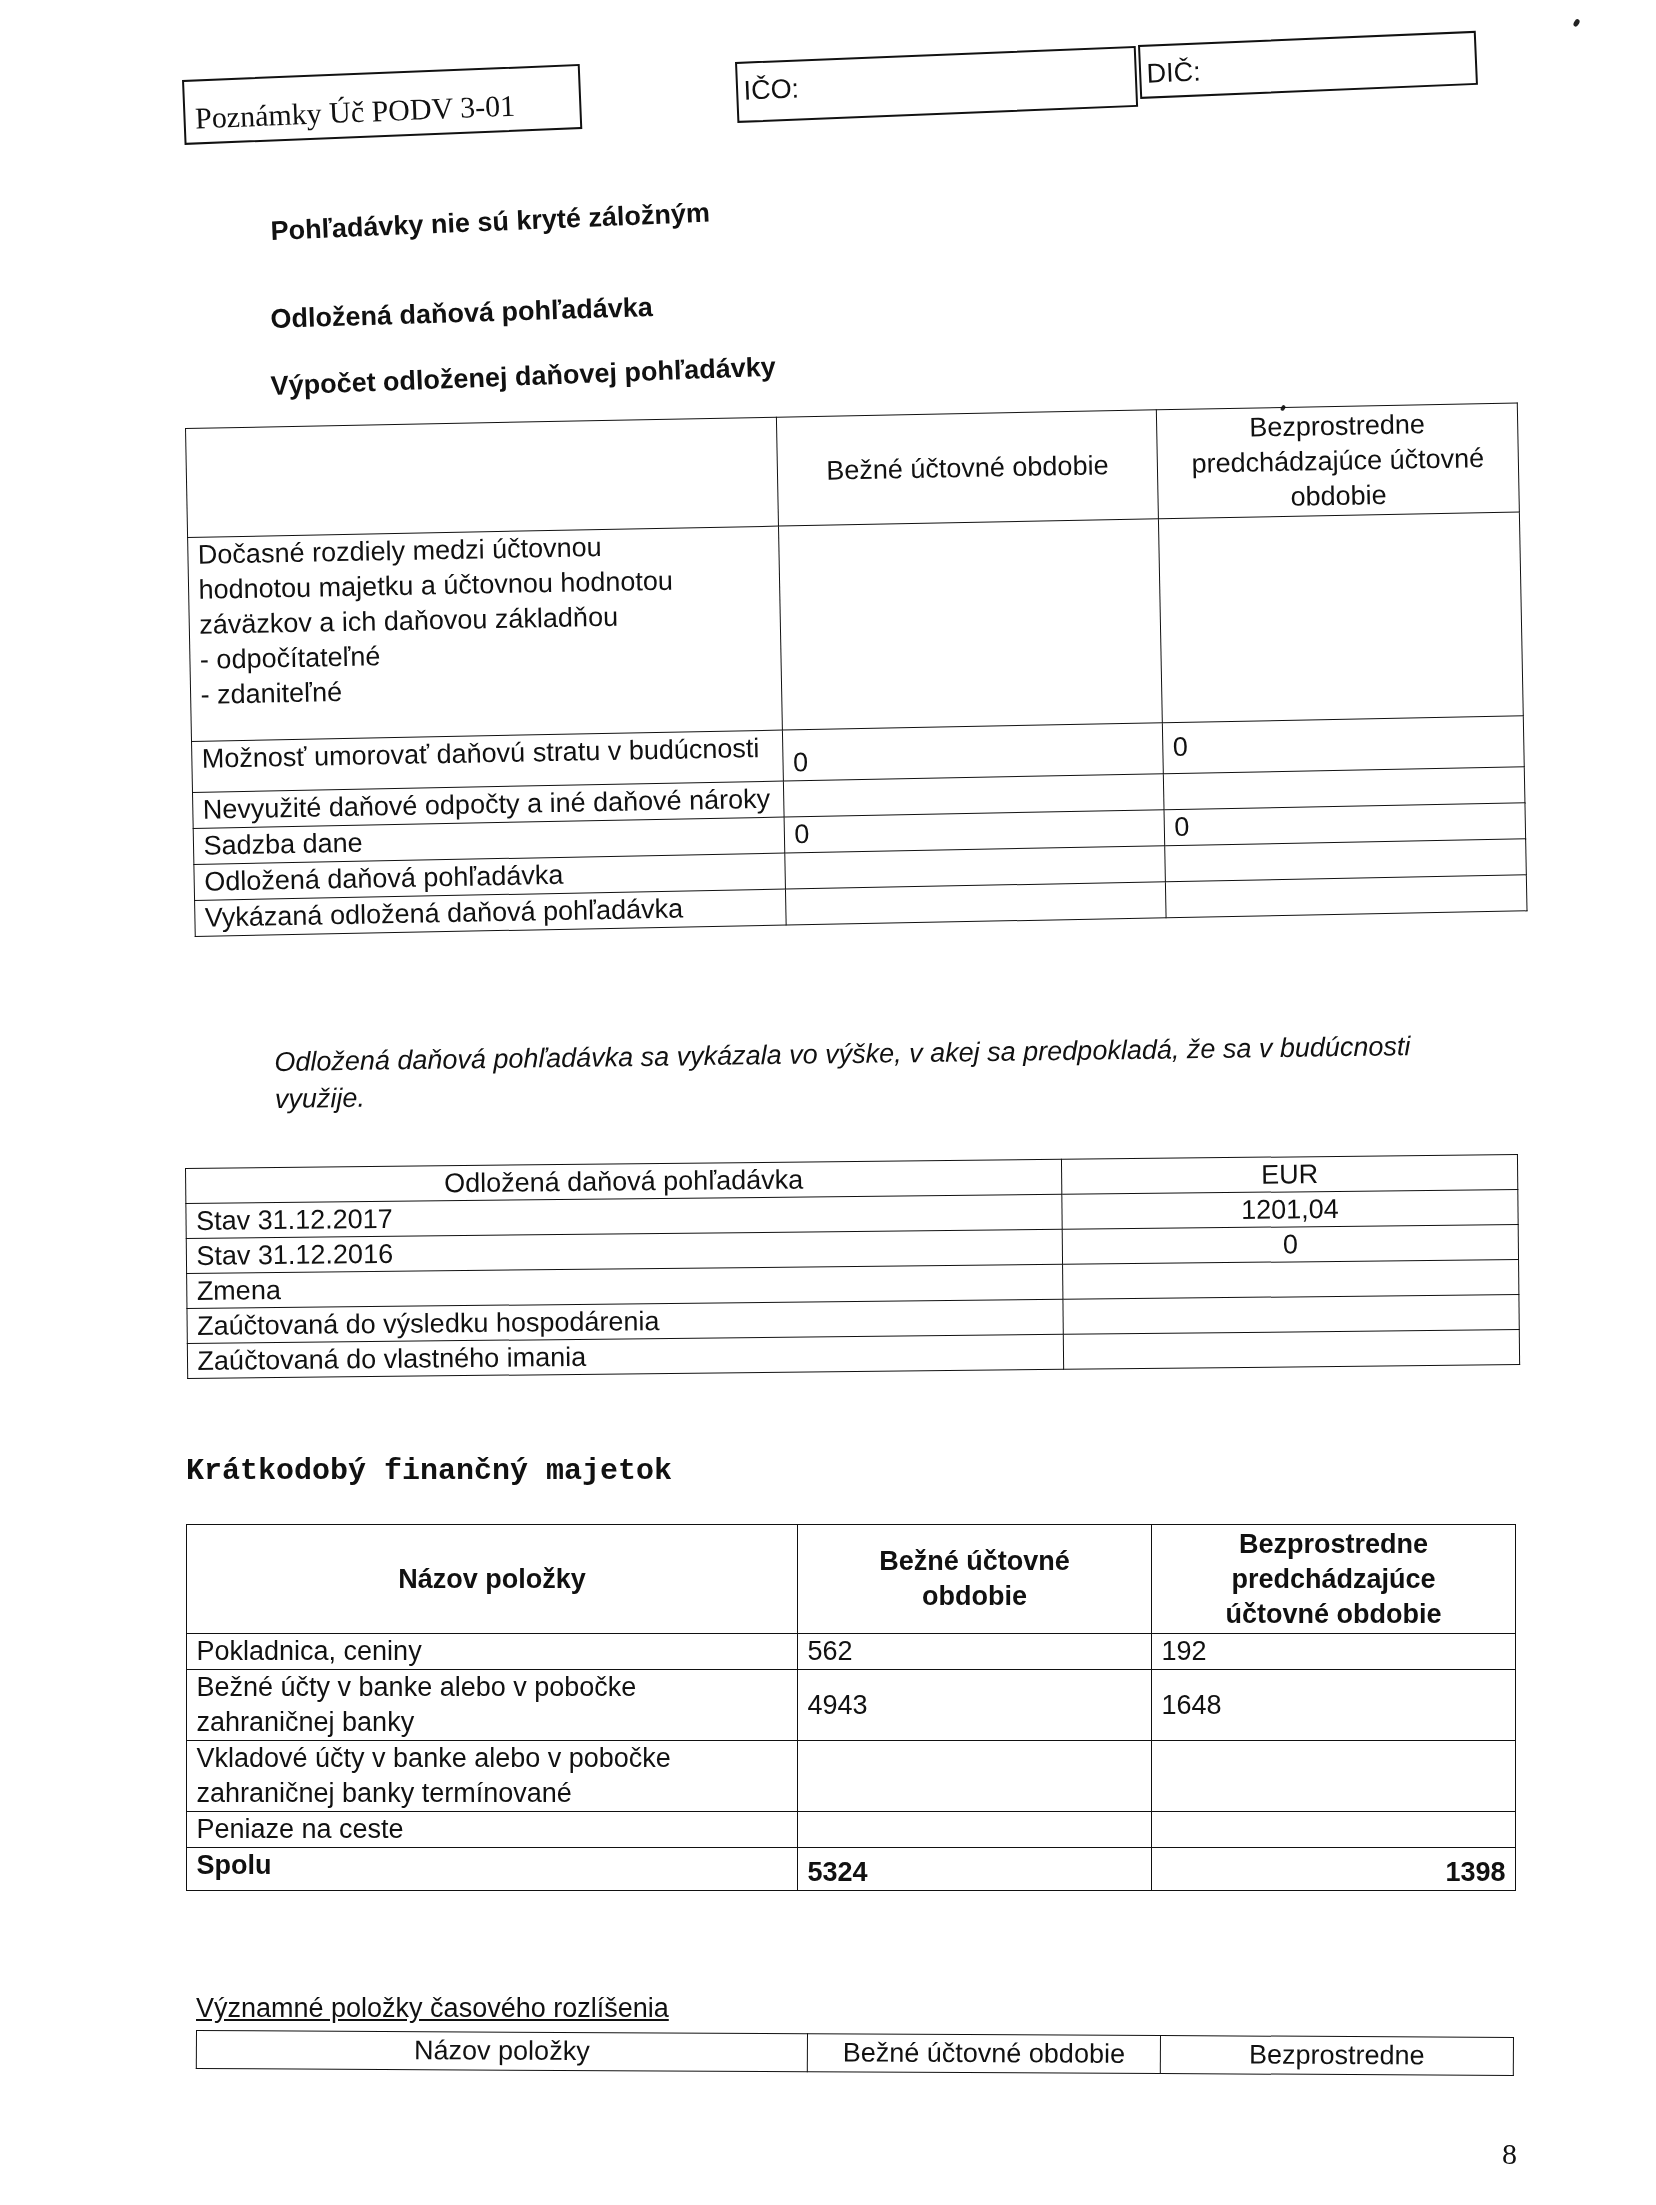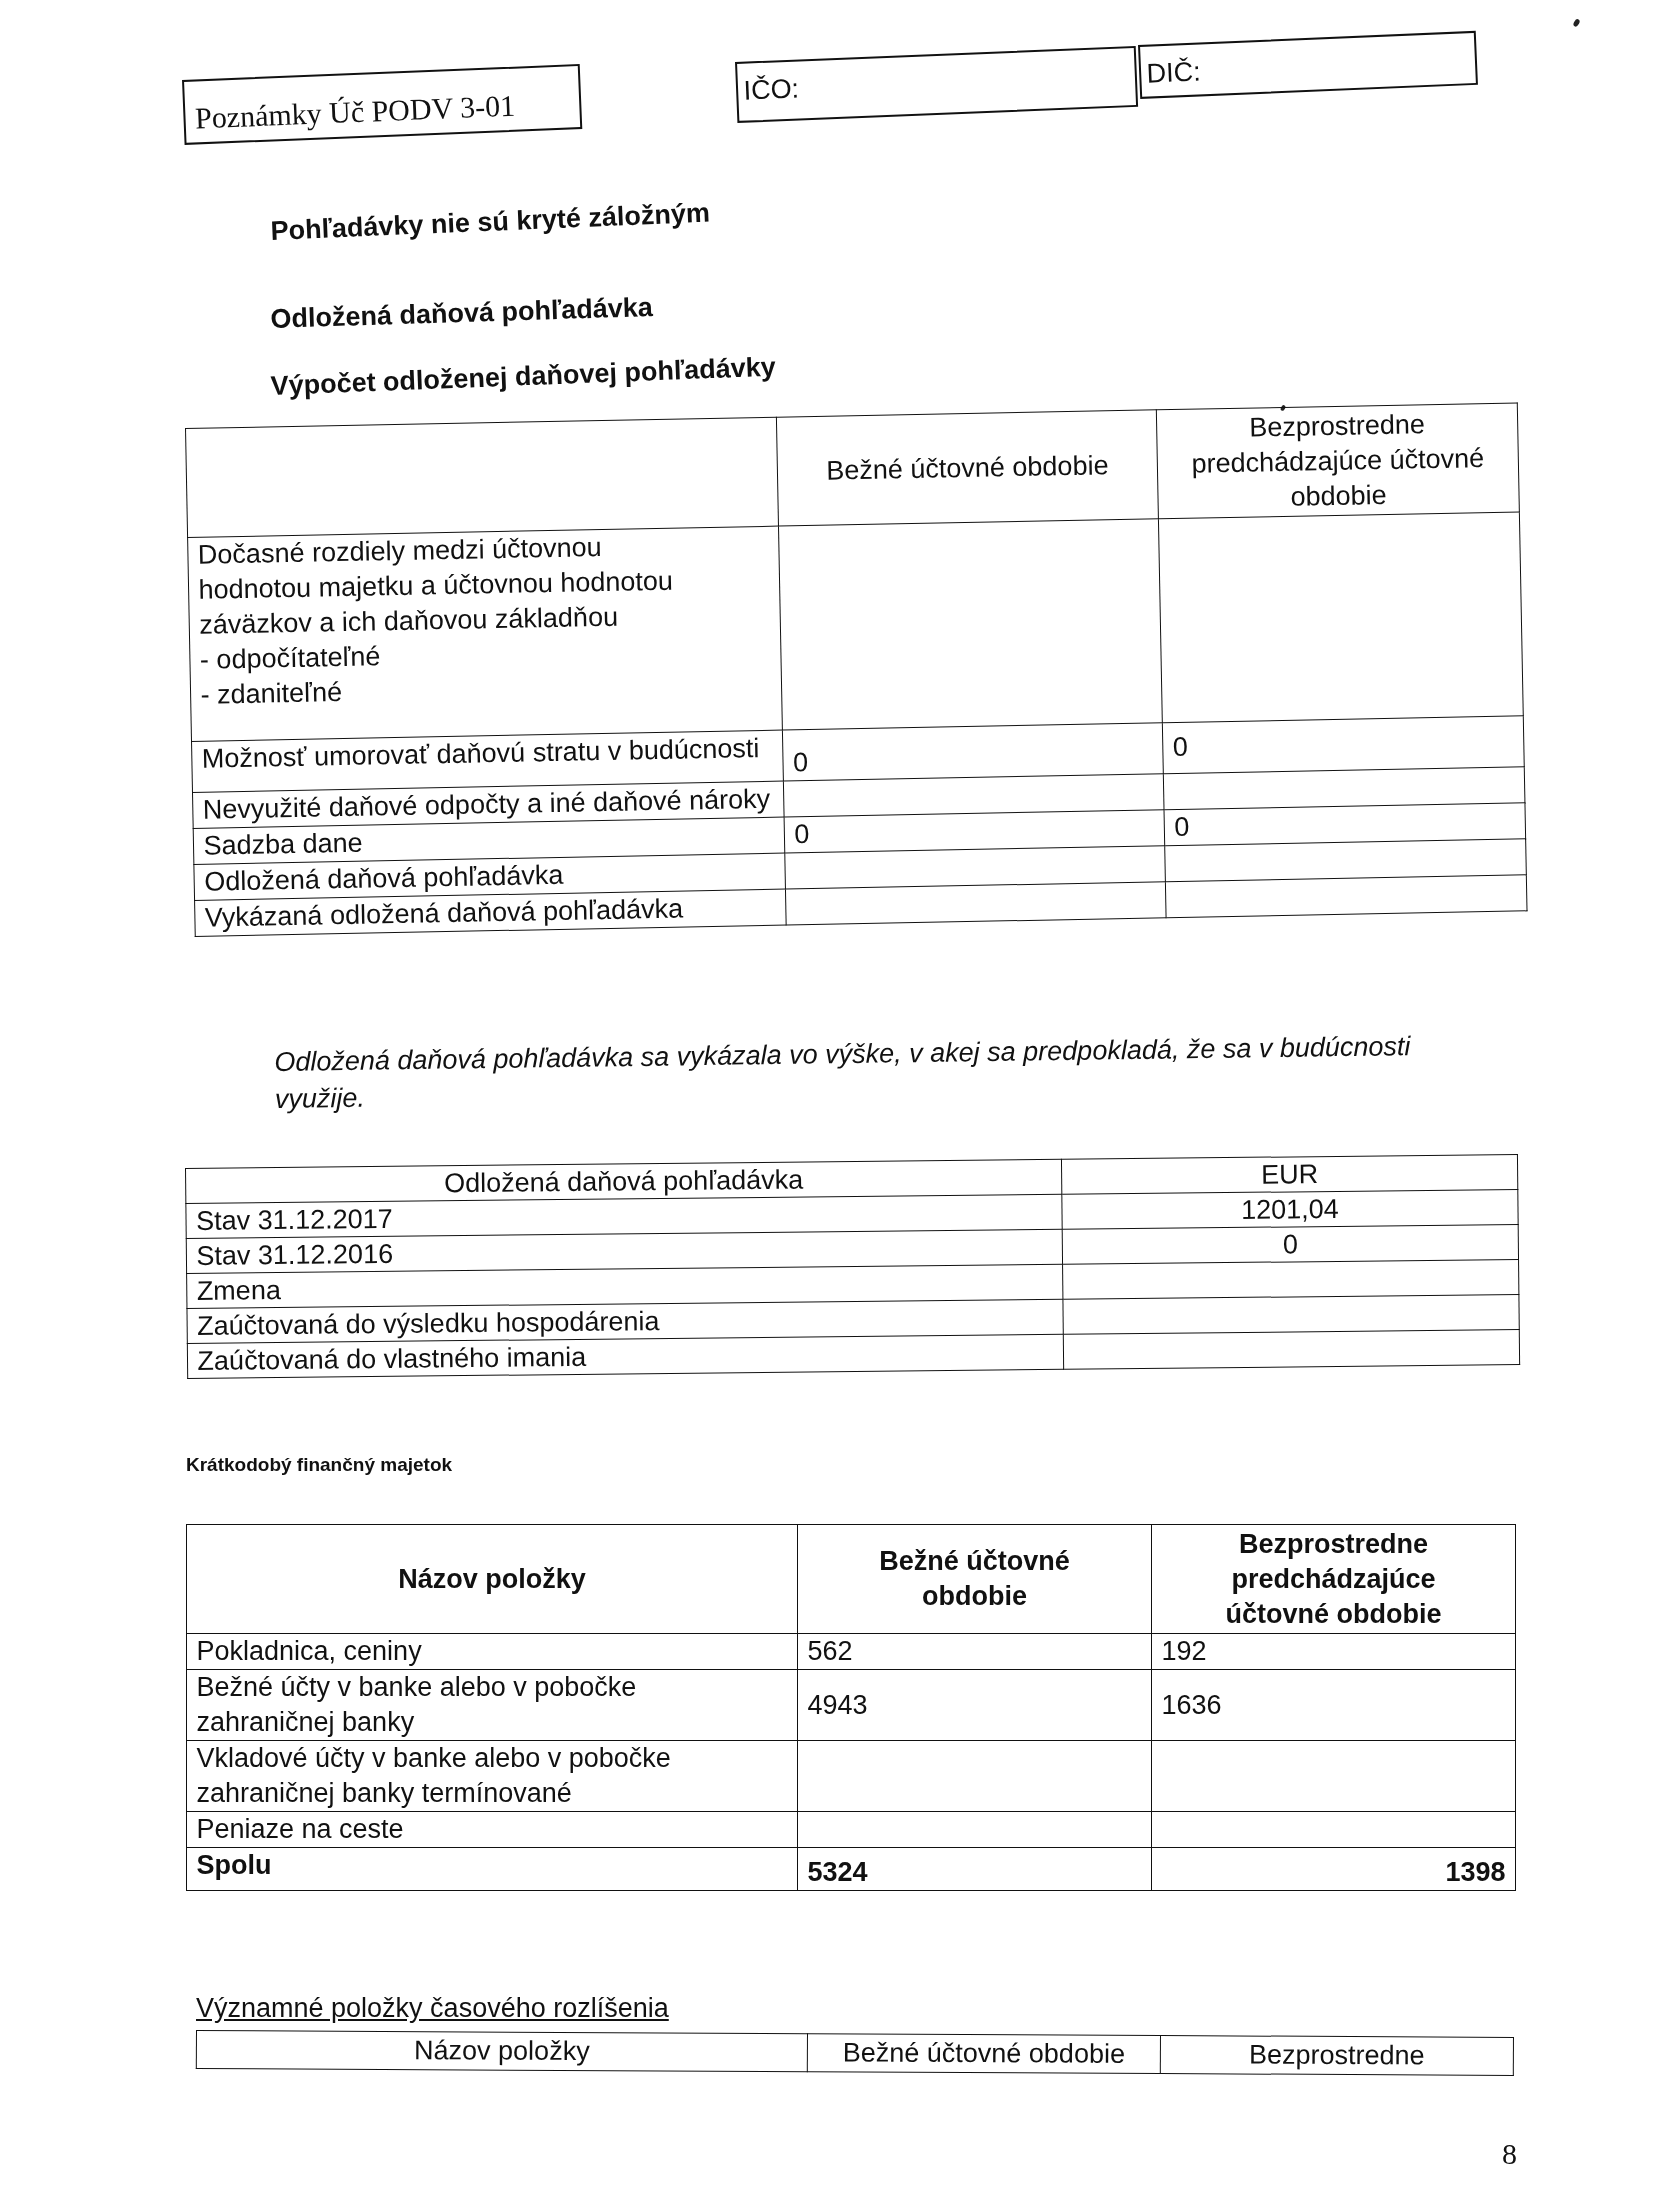--- a/index.html
+++ b/index.html
@@ -33,21 +33,21 @@
   #t1 .c1 { width: 591px; } #t1 .c2 { width: 380px; } #t1 .c3 { width: 361px; }
 
   .note { left: 274px; top: 1044px; font-size: 27px; font-style: italic; line-height: 37px; width: 1209px; transform: rotate(-0.8deg); transform-origin: left top; }
 
   
   #t2 { left: 185px; top: 1168px; width: 1332px; transform: rotate(-0.6deg); transform-origin: left top; }
   #t2 .c1 { width: 876px; } #t2 .c2 { width: 456px; }
   #t2 td { line-height: 34px; }
   #t2 td.center { text-align: center; }
 
-  .h4 { left: 186px; top: 1454px; font-size: 19px; font-weight: bold; }
+  .h4 { left: 186px; top: 1454px; font-size: 30px; font-weight: bold; font-family: Liberation Mono, monospace; }
 
   
   #t3 { left: 186px; top: 1524px; width: 1329px; }
   #t3 .c1 { width: 611px; } #t3 .c2 { width: 354px; } #t3 .c3 { width: 364px; }
   #t3 td.hdr { text-align: center; vertical-align: middle; font-weight: bold; line-height: 35px; }
   #t3 td.bold { font-weight: bold; }
   #t3 td.mid { vertical-align: middle; }
 
   .h5 { left: 196px; top: 1993px; font-size: 27px; white-space: nowrap; text-decoration: underline; }
   #t4 { left: 196px; top: 2030px; width: 1317px; transform: rotate(0.3deg); transform-origin: left top; }
@@ -176,21 +176,21 @@
     <td class="hdr" style="padding:0 27px;">Bezprostredne predchádzajúce účtovné obdobie</td>
   </tr>
   <tr>
     <td>Pokladnica, ceniny</td>
     <td>562</td>
     <td>192</td>
   </tr>
   <tr>
     <td style="padding-right:74px;">Bežné účty v banke alebo v pobočke zahraničnej banky</td>
     <td class="mid">4943</td>
-    <td class="mid">1636</td>
+    <td class="mid">1648</td>
   </tr>
   <tr>
     <td style="padding-right:54px;">Vkladové účty v banke alebo v pobočke zahraničnej banky termínované</td>
     <td></td>
     <td></td>
   </tr>
   <tr>
     <td>Peniaze na ceste</td>
     <td></td>
     <td></td>

